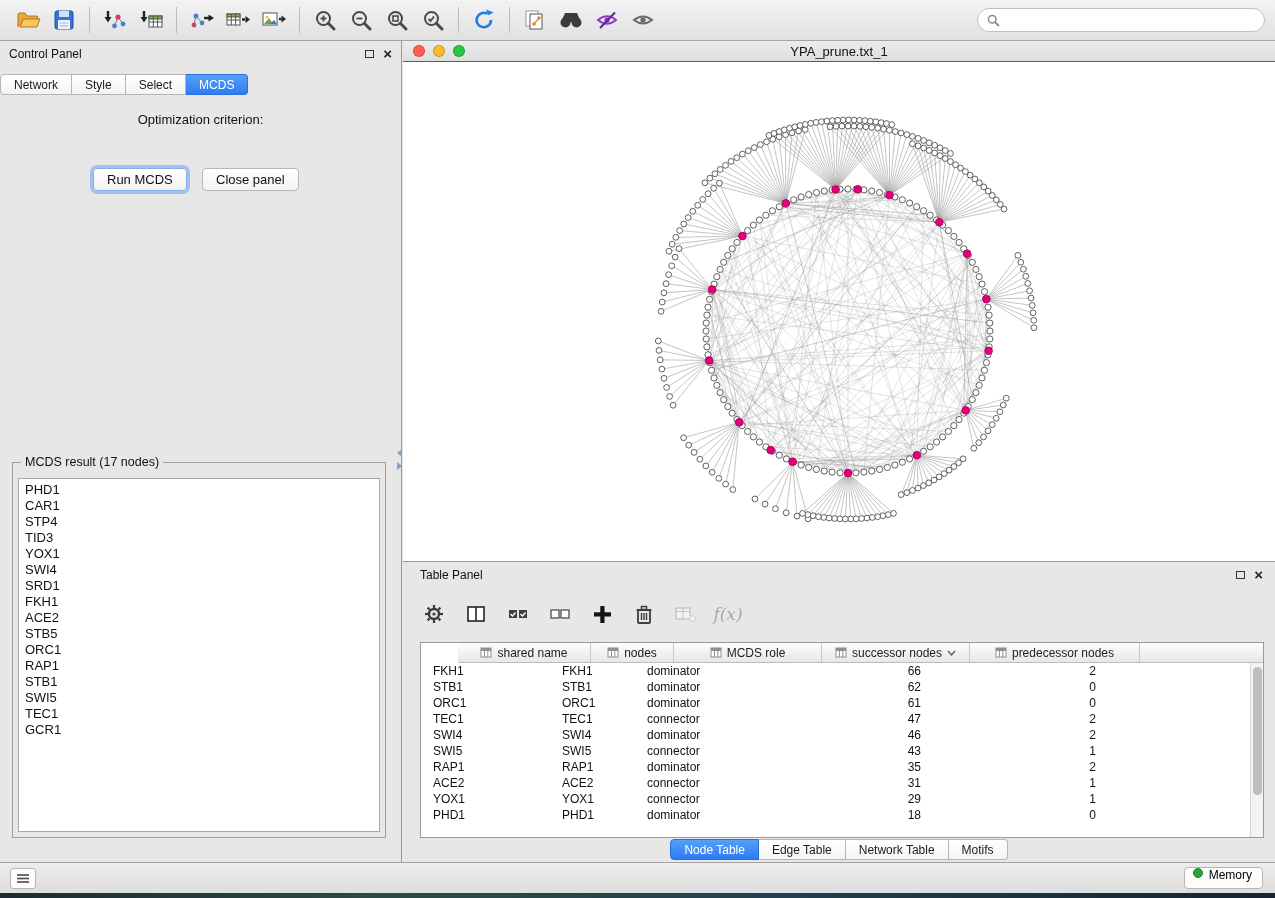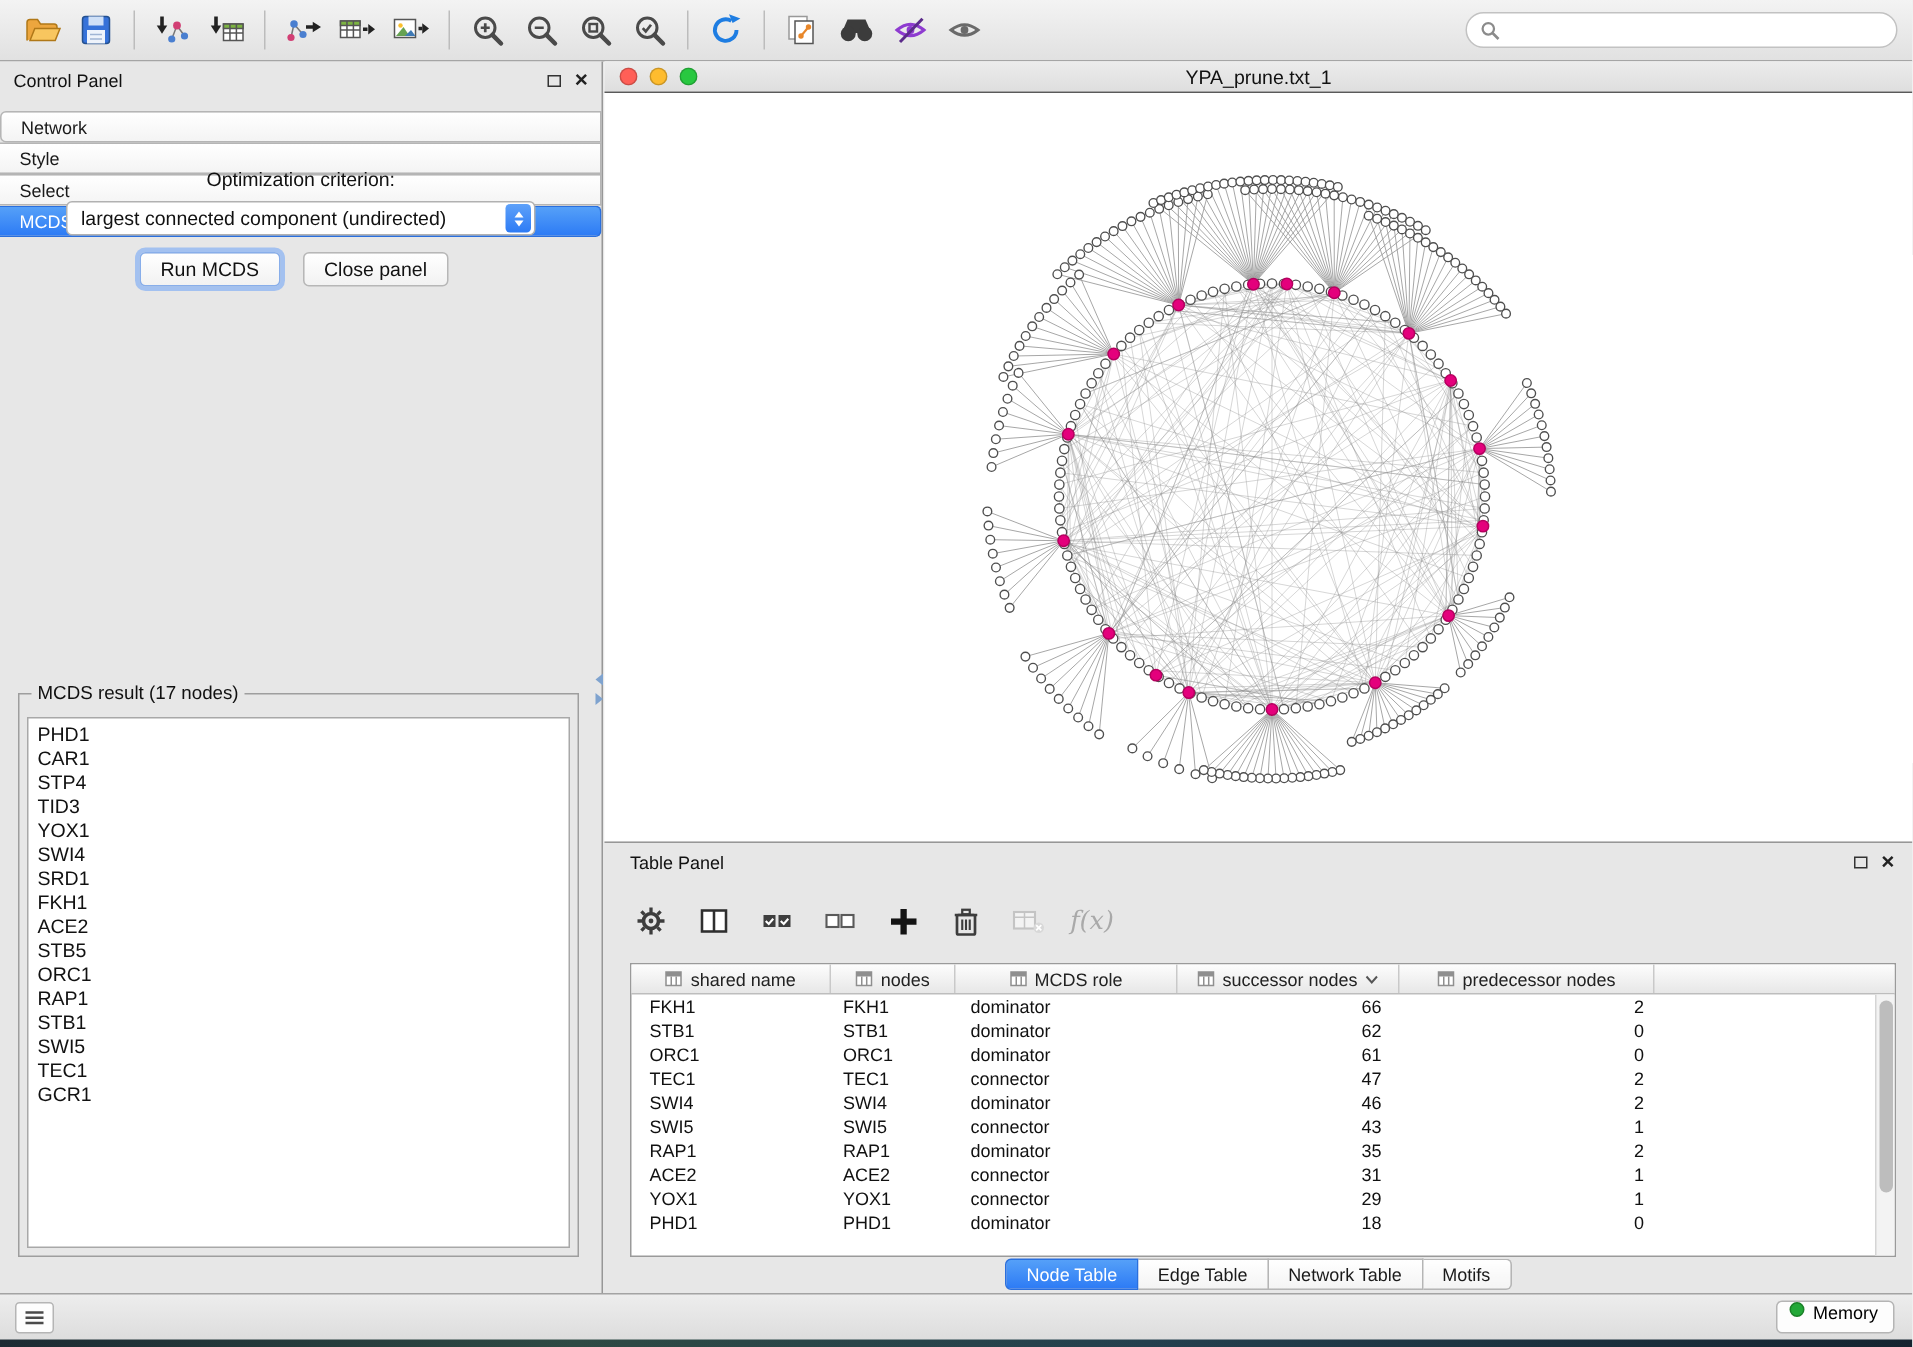--- a/index.html
+++ b/index.html
@@ -26,21 +26,21 @@
   .float-glyph { width:9px; height:8px; border:1.4px solid #333; display:inline-block; }
   .close-glyph { font-size:15px; font-weight:bold; color:#222; line-height:10px; }
 
   .seg { display:flex; }
   .seg-btn { height:21px; padding:0 13px; background:linear-gradient(#ffffff,#f4f4f4);
     border:1px solid #b5b5b5; border-left:none; font-size:12px; display:flex; align-items:center; color:#1a1a1a; }
   .seg-btn:first-child { border-left:1px solid #b5b5b5; border-radius:4px 0 0 4px; }
   .seg-btn:last-child { border-radius:0 4px 4px 0; }
   .seg-btn.active { background:linear-gradient(#55a0f8,#2d7bf5); border-color:#2a6fdd; color:#fff; }
 
-  #cp-tabs { position:absolute; left:0; top:33px; width:100%; display:flex; justify-content:flex-start;flex-direction:column; }
+  #cp-tabs { position:absolute; left:0; top:33px; width:100%; display:flex; justify-content:flex-start; }
   #opt-label { position:absolute; left:0; top:71px; width:100%; text-align:center; font-size:13px; }
   #criterion { position:absolute; left:44px; top:93px; width:313px; height:23px; background:#fff;
     border:1px solid #b1b1b1; border-radius:4px; display:flex; align-items:center; font-size:13px; padding-left:9px; }
   .stepper { width:17px; height:19px; border-radius:3px; background:linear-gradient(#5ea1f9,#2d7bf5);
     display:flex; flex-direction:column; align-items:center; justify-content:center; gap:2px; margin-left:auto; margin-right:2px; }
   .stepper .up { width:0; height:0; border-left:3.5px solid transparent; border-right:3.5px solid transparent; border-bottom:4px solid #fff; }
   .stepper .down { width:0; height:0; border-left:3.5px solid transparent; border-right:3.5px solid transparent; border-top:4px solid #fff; }
 
   .mac-btn { position:absolute; height:23px; padding:0 13px; background:linear-gradient(#ffffff,#f2f2f2);
     border:1px solid #b7b7b7; border-radius:4px; font-size:13px; display:inline-flex; align-items:center; justify-content:center;
@@ -67,21 +67,21 @@
   .tri-right { width:0; height:0; border-top:4px solid transparent; border-bottom:4px solid transparent; border-left:5px solid #7fa3cf; }
 
   
   #table-panel { position:absolute; left:403px; top:561px; width:872px; height:301px;
     background:#e7e7e7; border-top:1px solid #979797; }
   #tp-header { height:26px; display:flex; align-items:center; padding:0 12px 0 17px;gap:12px; }
   #tp-toolbar { position:absolute; left:17px; top:30px; height:44px; display:flex; align-items:center; gap:14px; }
   .ttb { background:none; border:none; width:28px; height:28px; display:flex; align-items:center; justify-content:center; }
   .fx { font-family:"DejaVu Serif",serif; font-style:italic; font-size:17px; color:#a9a9a9; }
 
-  #table-wrap { position:absolute; left:17px; top:80px; width:844px; height:196px; background:#fff; border:1px solid #9a9a9a; }
+  #table-wrap { position:absolute; left:17px; top:80px; width:844px; height:196px; background:#fff; border:1px solid #9a9a9a;padding-left:37px; }
   #tbl-header { display:flex; height:20px; background:linear-gradient(#fdfdfd,#e7e7e7); border-bottom:1px solid #bdbdbd; }
   .th { border-right:1px solid #c9c9c9; display:flex; align-items:center; justify-content:center; gap:5px;
     font-size:12px; color:#222; overflow:hidden; flex-shrink:0; }
   .th.filler { flex:1; border-right:none; }
   #tbl-scroll { position:absolute; right:0; top:20px; bottom:0; width:13px; background:#f3f3f3; border-left:1px solid #d5d5d5; }
   #tbl-thumb { position:absolute; left:1.5px; top:4px; width:9px; height:128px; background:#bdbdbd; border-radius:5px; }
   #tbl-body { position:absolute; left:0; top:20px; right:13px; bottom:0; overflow:hidden; }
   .tr { display:flex; height:16px; align-items:center; font-size:12px; }
   .td { flex-shrink:0; overflow:hidden; white-space:nowrap; }
   .td.c0 { padding-left:12px; } .td.c1 { padding-left:8px; } .td.c2 { padding-left:10px; }
@@ -262,27 +262,20 @@
         <span class="close-glyph">×</span>
       </span>
     </div>
     <div id="cp-tabs" class="seg">
         <div class="seg-btn">Network</div>
         <div class="seg-btn">Style</div>
         <div class="seg-btn">Select</div>
         <div class="seg-btn active">MCDS</div>
       </div>
     <div id="opt-label">Optimization criterion:</div>
-    <div id="criterion">
-      <span>largest connected component (undirected)</span>
-      <span class="stepper">
-          <i class="up"></i>
-          <i class="down"></i>
-        </span>
-    </div>
     <button class="mac-btn" id="run-mcds">Run MCDS</button>
     <button class="mac-btn" id="close-panel">Close panel</button>
     <div id="mcds-fieldset">
       <span id="mcds-legend">MCDS result (17 nodes)</span>
       <div id="mcds-list">
           <div class="mcds-item">PHD1</div>
           <div class="mcds-item">CAR1</div>
           <div class="mcds-item">STP4</div>
           <div class="mcds-item">TID3</div>
           <div class="mcds-item">YOX1</div>

